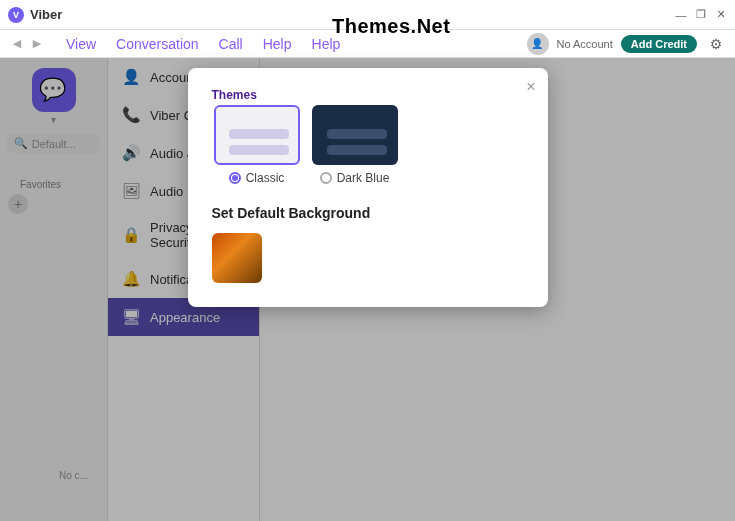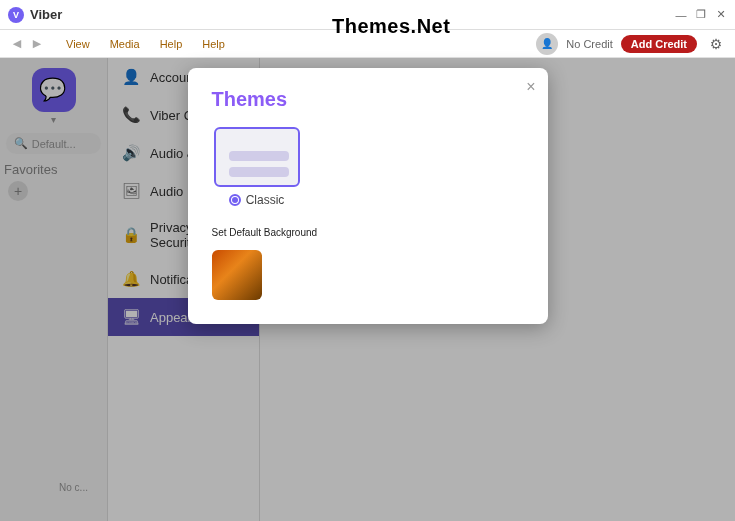--- a/index.html
+++ b/index.html
@@ -92,22 +92,22 @@
       width: 18px;
       height: 18px;
       display: flex;
       align-items: center;
       justify-content: center;
       color: #aaa;
       font-size: 11px;
       cursor: pointer;
     }
     .menu-item {
-      font-size: 11px;
-      color: #a16207;
+      font-size: 14px;
+      color: #8b5cf6;
       padding: 2px 8px;
       cursor: pointer;
       border-radius: 3px;
     }
     .menu-bar-spacer { flex: 1; }
     .menu-bar-right {
       display: flex;
       align-items: center;
       gap: 8px;
     }
@@ -120,21 +120,21 @@
       align-items: center;
       justify-content: center;
       font-size: 10px;
       color: #666;
     }
     .no-credit-text {
       font-size: 11px;
       color: #666;
     }
     .add-credit-btn {
-      background: #b91c1c;
+      background: #0f766e;
       color: white;
       border: none;
       border-radius: 12px;
       padding: 3px 10px;
       font-size: 11px;
       cursor: pointer;
       font-weight: 600;
     }
     .settings-icon-top {
       width: 22px;
@@ -188,40 +188,41 @@
       background: #eee;
       border-radius: 12px;
       padding: 4px 8px;
       font-size: 11px;
       color: #999;
       display: flex;
       align-items: center;
       gap: 4px;
     }
     .favorites-label {
-      font-size: 13px;
+      font-size: 10px;
       color: #888;
-      padding: 8px 4px 4px;
+      padding: 8px 20px 4px;
+      margin-top: 17px;
     }
     .add-btn {
       width: 20px;
       height: 20px;
       border-radius: 50%;
       background: #ddd;
       display: flex;
       align-items: center;
       justify-content: center;
       font-size: 14px;
       color: #888;
       cursor: pointer;
       margin: 0 8px;
     }
     .no-credit-sidebar {
       position: absolute;
-      bottom: 28px;
+      bottom: 40px;
       left: 0; right: 0;
       text-align: center;
       font-size: 10px;
       color: #999;
       margin-left: 40px;
     }
 
     
     .settings-nav {
       position: absolute;
@@ -285,24 +286,24 @@
     .modal-close {
       position: absolute;
       top: 10px; right: 12px;
       background: none;
       border: none;
       font-size: 16px;
       color: #999;
       cursor: pointer;
     }
     .modal-title {
-      font-size: 20px;
+      font-size: 12px;
       font-weight: 600;
-      color: #8b5cf6;
-      margin-bottom: 16px;
+      color: #4c1d95;
+      margin-bottom: 3px;
     }
 
     
     .themes-row {
       display: flex;
       gap: 8px;
       margin-bottom: 20px;
     }
     .theme-card {
       width: 90px;
@@ -377,22 +378,22 @@
     .theme-radio.selected::after {
       content: '';
       width: 6px;
       height: 6px;
       border-radius: 50%;
       background: #7360f2;
     }
 
     
     .section-title {
-      font-size: 10px;
-      font-weight: 400;
+      font-size: 14px;
+      font-weight: 700;
       color: #222;
       margin-bottom: 12px;
     }
     .bg-preview {
       width: 50px;
       height: 50px;
       border-radius: 6px;
       background: linear-gradient(135deg, #c84b00 0%, #e8841a 40%, #6b3a00 100%);
       cursor: pointer;
     }
@@ -430,27 +431,28 @@
     <button class="title-bar-btn">✕</button>
   </div>
 </div>
 
 <div class="menu-bar">
   <div class="menu-bar-nav">
     <div class="nav-arrow">◀</div>
     <div class="nav-arrow">▶</div>
   </div>
   <div class="menu-item">View</div>
-  <div class="menu-item">Media</div>
+  <div class="menu-item">Conversation</div>
+  <div class="menu-item">Call</div>
   <div class="menu-item">Help</div>
   <div class="menu-item">Help</div>
   <div class="menu-bar-spacer"></div>
   <div class="menu-bar-right">
     <div class="user-avatar">👤</div>
-    <span class="no-credit-text">No Credit</span>
+    <span class="no-credit-text">No Account</span>
     <button class="add-credit-btn">Add Credit</button>
     <div class="settings-icon-top">⚙</div>
   </div>
 </div>
 
 <div class="sidebar">
   <div class="sidebar-icon-area">
     <div class="sidebar-viber-icon">💬</div>
     <div class="sidebar-dropdown">▾</div>
   </div>
@@ -507,19 +509,29 @@
         <div class="theme-preview classic selected">
           <div class="theme-bar theme-bar-1"></div>
           <div class="theme-bar theme-bar-2"></div>
         </div>
         <div class="theme-radio-row">
           <div class="theme-radio selected"></div>
           <span>Classic</span>
         </div>
       </div>
 
+      <div class="theme-card">
+        <div class="theme-preview dark-blue">
+          <div class="theme-bar theme-bar-1"></div>
+          <div class="theme-bar theme-bar-2"></div>
+        </div>
+        <div class="theme-radio-row">
+          <div class="theme-radio"></div>
+          <span>Dark Blue</span>
+        </div>
+      </div>
 
     </div>
 
     <div class="section-title">Set Default Background</div>
     <div class="bg-preview"></div>
   </div>
 </div>
 
 </body></html>

